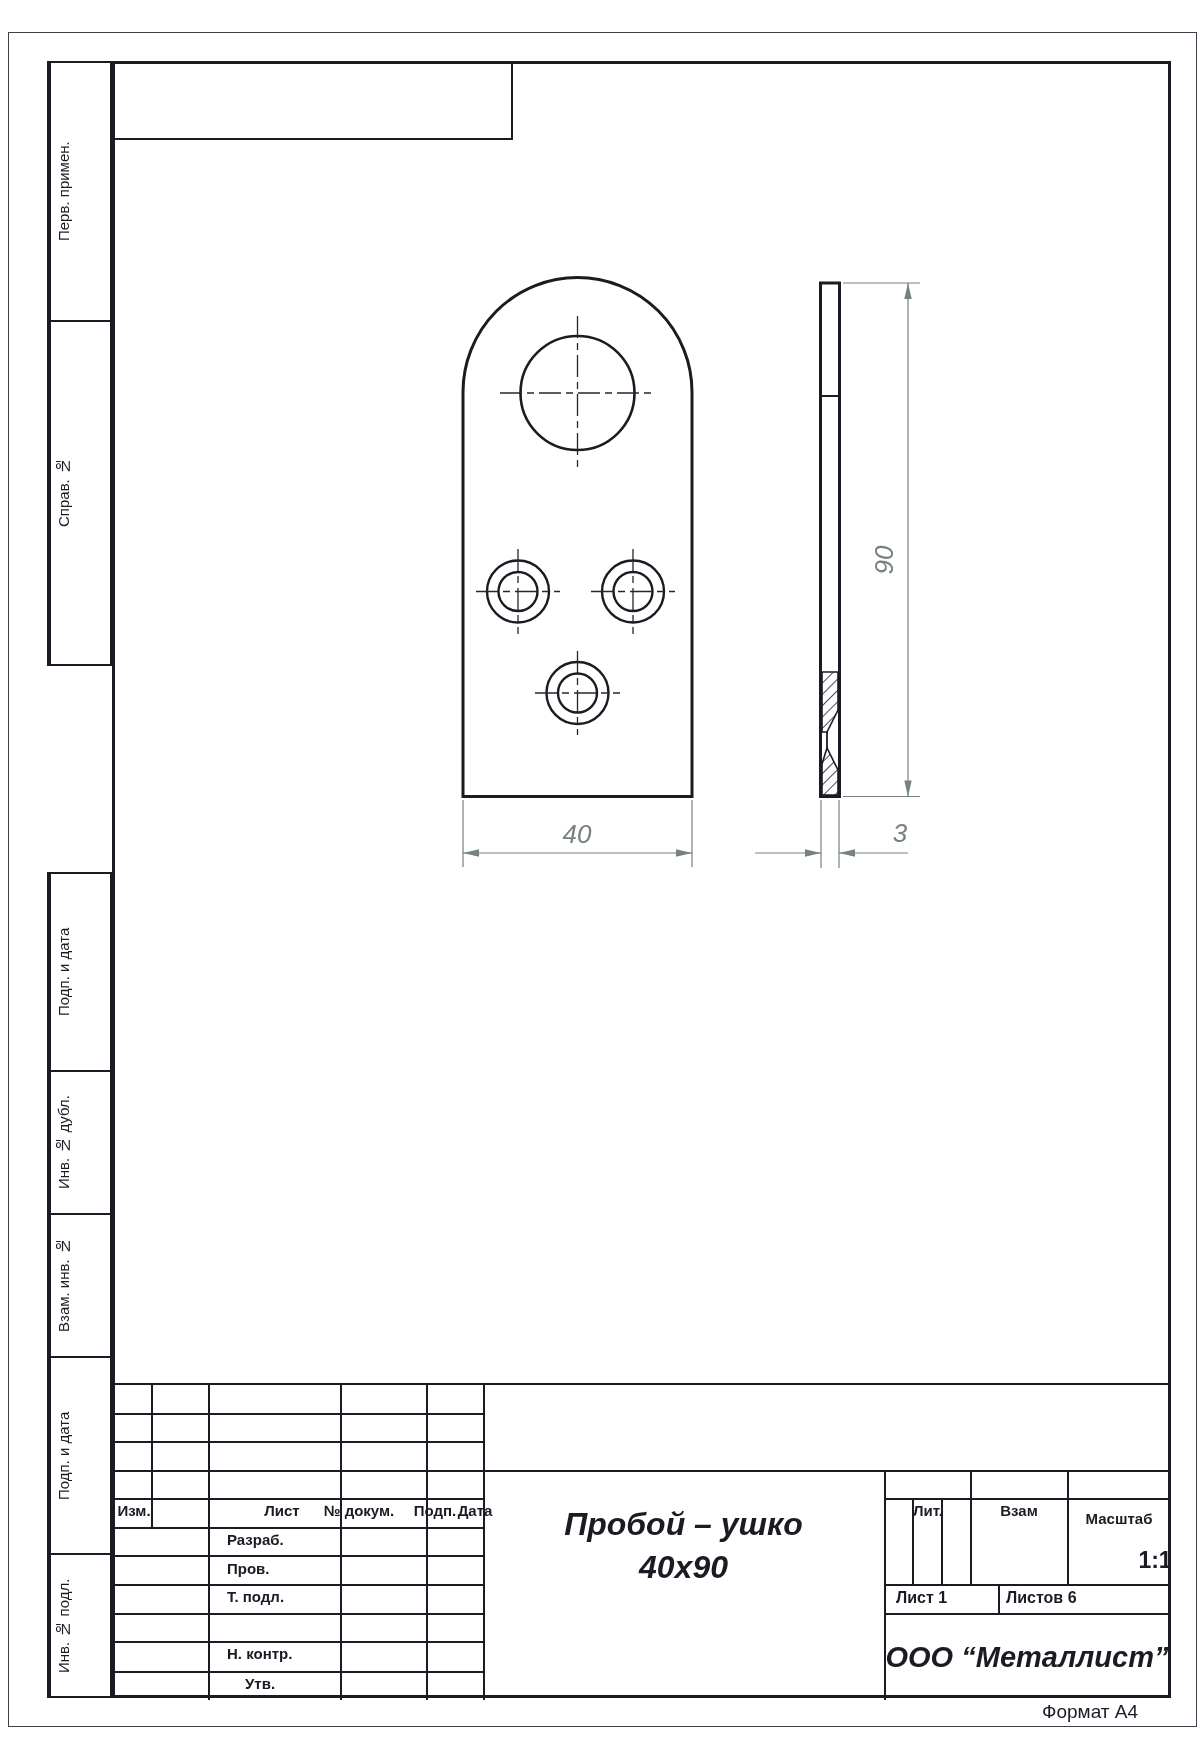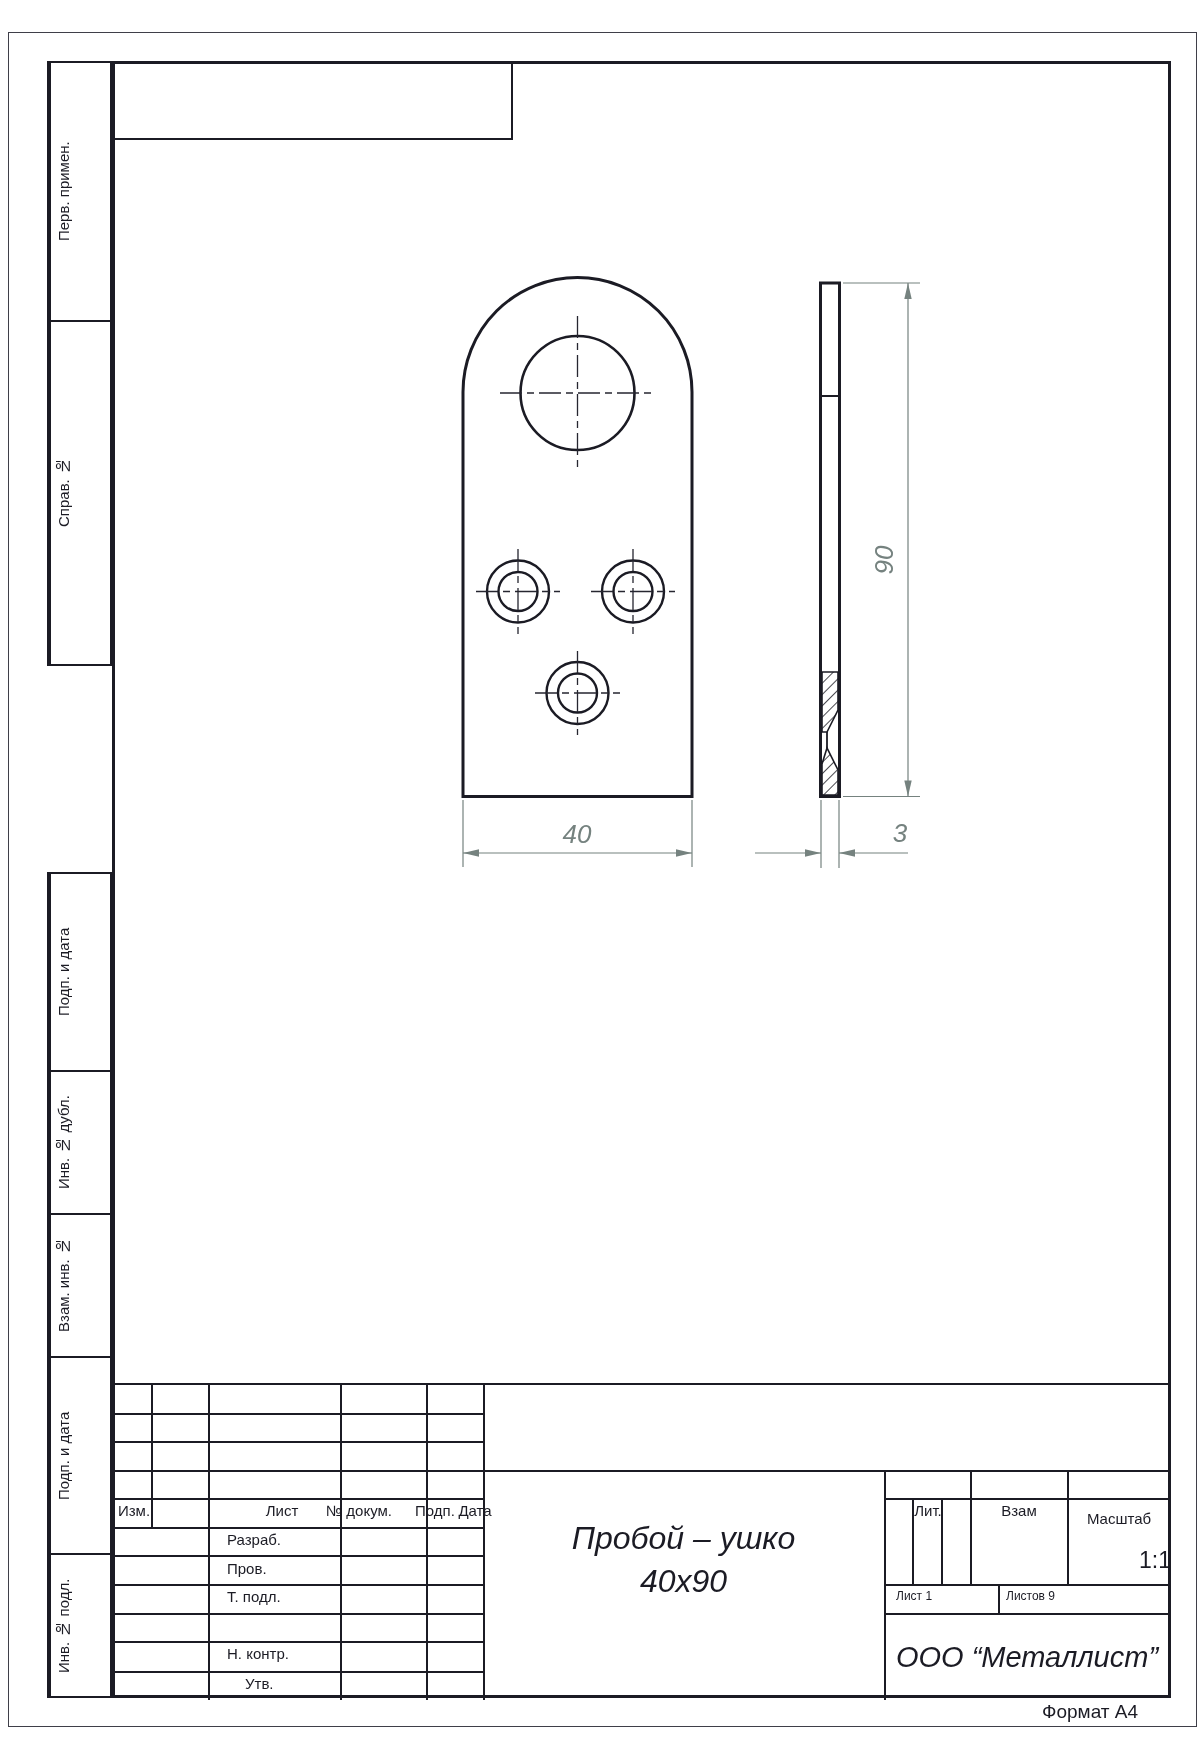--- a/index.html
+++ b/index.html
@@ -7,32 +7,32 @@
          font-family:"Liberation Sans",sans-serif;color:#1b1b24;}
   .abs{position:absolute;box-sizing:border-box;}
   .outer-border{left:8px;top:32px;width:1189px;height:1695px;border:1.5px solid #3f3f49;}
   .frame{left:112px;top:61px;width:1059px;height:1637px;border:3px solid #1b1b24;}
   .top-stamp{left:112px;top:61px;width:401px;height:79px;border-right:2px solid #1b1b24;border-bottom:2px solid #1b1b24;}
   
   .side-sec{left:47px;width:65px;border:2px solid #1b1b24;display:flex;}
   .side-label{width:24px;border-right:2px solid #1b1b24;display:flex;align-items:center;justify-content:center;
               writing-mode:vertical-rl;transform:rotate(180deg);font-size:15px;white-space:nowrap;}
   
-  .tb{left:112px;top:1383px;width:1058px;height:315px;border-top:2px solid #1b1b24;}
+  .tb{left:112px;top:1383px;width:1058px;height:315px;border-top:2px solid #1b1b24;font-weight:bold;}
   .vl{position:absolute;width:2px;background:#1b1b24;}
   .hl{position:absolute;height:2px;background:#1b1b24;}
   .hl.thin{height:1.5px;}
   .tb-label{position:absolute;font-size:15px;white-space:nowrap;}
   .ctr{text-align:center;}
   .scale-val{position:absolute;font-size:23px;text-align:center;}
   .name-cell{position:absolute;left:371px;top:86px;width:401px;height:229px;display:flex;flex-direction:column;
-             align-items:center;padding-top:46px;font-style:italic;font-size:32px;line-height:1.35;}
+             align-items:center;padding-top:32px;font-style:italic;font-size:32px;line-height:1.35;}
   .company-cell{position:absolute;left:772px;top:229px;width:286px;height:86px;display:flex;align-items:center;
                 justify-content:center;font-style:italic;font-size:29px;white-space:nowrap;}
-  .sheetno{position:absolute;font-size:12px;white-space:nowrap;}
+  .sheetno{position:absolute;font-size:16px;white-space:nowrap;}
   .format-note{left:916px;top:1701px;width:222px;text-align:right;font-size:19px;}
   svg{position:absolute;left:0;top:0;pointer-events:none;}
   svg text.dim{font-family:"Liberation Sans",sans-serif;font-style:italic;font-size:26px;fill:#75827f;}
 </style>
 </head>
 <body>
 
 <div class="sheet">
 
   <div class="abs outer-border"></div>
@@ -100,21 +100,21 @@
     <div class="tb-label" style="left:115px;top:175px;">Пров.</div>
     <div class="tb-label" style="left:115px;top:203px;">Т. подл.</div>
     <div class="tb-label" style="left:115px;top:260px;">Н. контр.</div>
     <div class="tb-label" style="left:133px;top:290px;">Утв.</div>
 
     <div class="tb-label ctr" style="left:776px;width:80px;top:117px;">Лит.</div>
     <div class="tb-label ctr" style="left:867px;width:80px;top:117px;">Взам</div>
     <div class="tb-label ctr" style="left:957px;width:100px;top:117px;margin-top:8px;">Масштаб</div>
     <div class="scale-val" style="left:957px;width:100px;top:162px;margin-left:36px;">1:1</div>
     <div class="sheetno" style="left:784px;top:204px;">Лист 1</div>
-    <div class="sheetno" style="left:894px;top:204px;">Листов 9</div>
+    <div class="sheetno" style="left:894px;top:204px;">Листов 6</div>
 
     <div class="name-cell">
       <span>Пробой – ушко</span>
       <span>40х90</span>
     </div>
     <div class="company-cell">ООО “Металлист”</div>
   </div>
 
   <div class="abs format-note">Формат А4</div>
 

